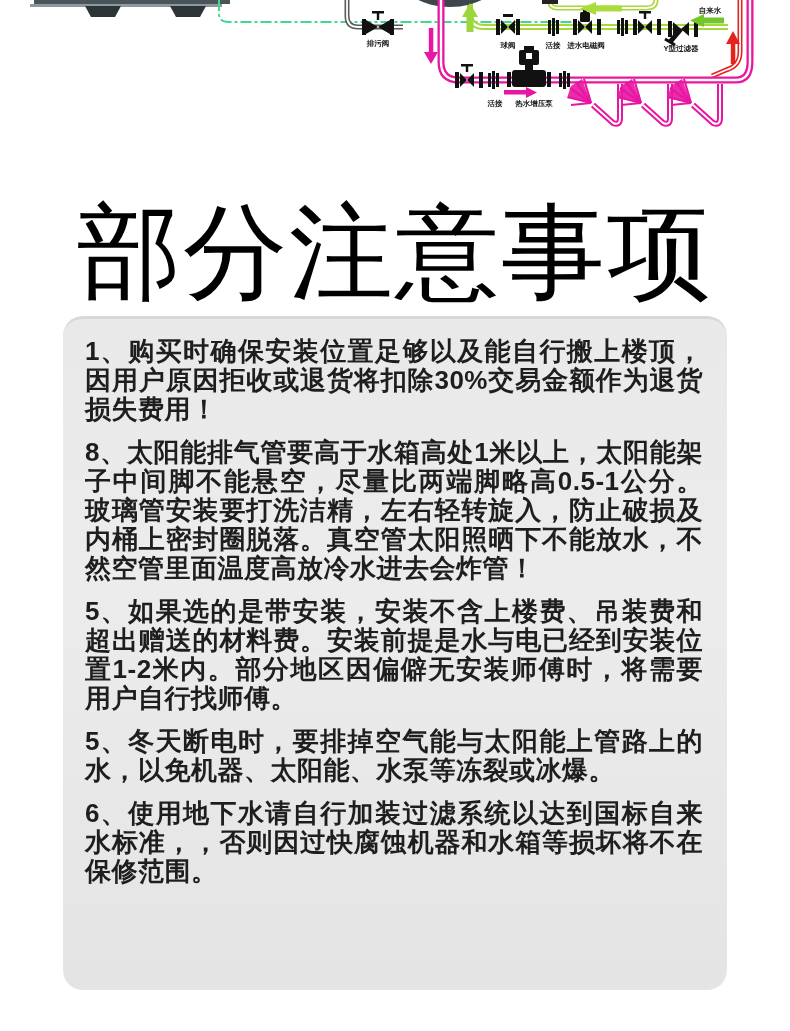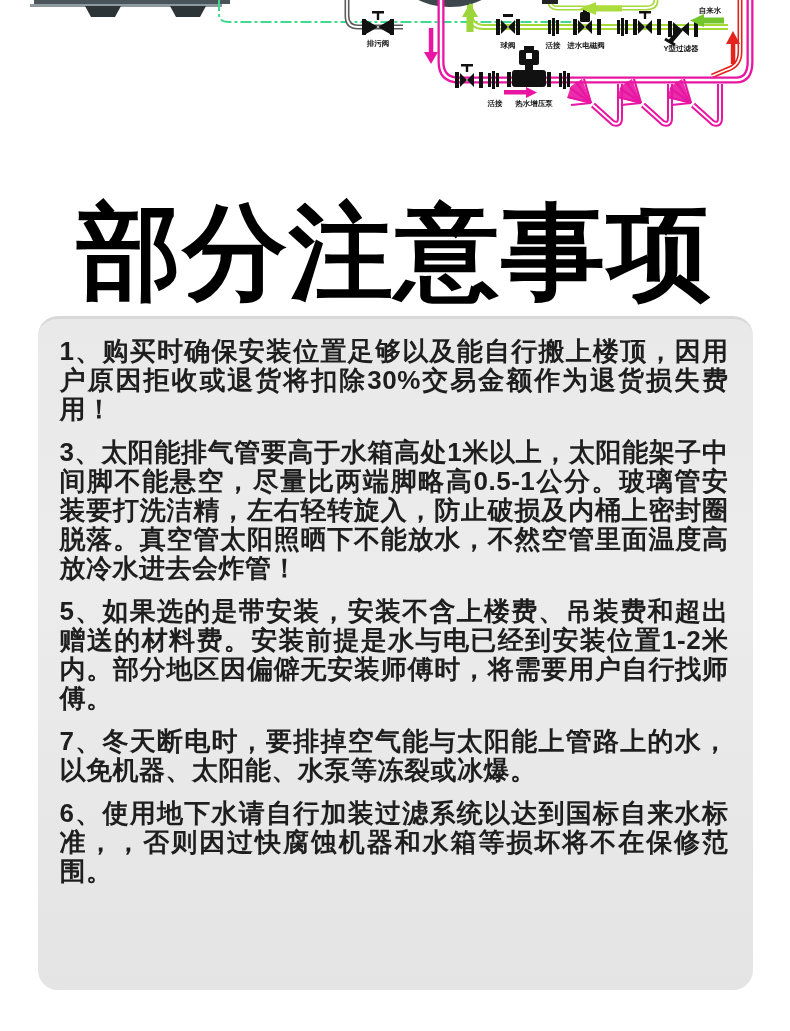--- a/index.html
+++ b/index.html
@@ -4,31 +4,31 @@
 <style>
   html,body{margin:0;padding:0;background:#ffffff;}
   body{width:790px;height:1031px;overflow:hidden;font-family:"Liberation Sans",sans-serif;}
 
   .diagram-wrap{width:790px;height:168px;position:relative;}
   .diagram-wrap svg{display:block;}
 
   .page-title{
     text-align:center;
     font-size:104px;
-    font-weight:700;
+    font-weight:400;
     line-height:1.0;
     letter-spacing:2px;
     color:#000;
     margin:32px 0 0 0;
     white-space:nowrap;
   }
 
   .notice-box{
     box-sizing:border-box;
-    width:715px;
+    width:664px;
     height:674px;
     margin:12px auto 0 auto;
     background:linear-gradient(180deg,#e9e9e9 0%,#ececec 40%,#e4e4e4 100%);
     border-top:3px solid #d8d8d8;
     border-radius:20px;
     padding:18px 24px 16px 22px;
     overflow:hidden;
   }
   .notice-box p{
     margin:0 0 14px 0;
@@ -249,17 +249,17 @@
     <text class="lbl" x="710" y="13">自来水</text>
     <text class="lbl" x="495" y="106">活接</text>
     <text class="lbl" x="534" y="106">热水增压泵</text>
   </svg>
 </div>
 
 <h1 class="page-title">部分注意事项</h1>
 
 <div class="notice-box">
   <p>1、购买时确保安装位置足够以及能自行搬上楼顶，因用户原因拒收或退货将扣除30%交易金额作为退货损失费用！</p>
-  <p>3、太阳能排气管要高于水箱高处1米以上，太阳能架子中间脚不能悬空，尽量比两端脚略高0.5-1公分。玻璃管安装要打洗洁精，左右轻转旋入，防止破损及内桶上密封圈脱落。真空管太阳照晒下不能放水，不然空管里面温度高放冷水进去会炸管！</p>
+  <p>8、太阳能排气管要高于水箱高处1米以上，太阳能架子中间脚不能悬空，尽量比两端脚略高0.5-1公分。玻璃管安装要打洗洁精，左右轻转旋入，防止破损及内桶上密封圈脱落。真空管太阳照晒下不能放水，不然空管里面温度高放冷水进去会炸管！</p>
   <p>5、如果选的是带安装，安装不含上楼费、吊装费和超出赠送的材料费。安装前提是水与电已经到安装位置1-2米内。部分地区因偏僻无安装师傅时，将需要用户自行找师傅。</p>
-  <p>7、冬天断电时，要排掉空气能与太阳能上管路上的水，以免机器、太阳能、水泵等冻裂或冰爆。</p>
+  <p>5、冬天断电时，要排掉空气能与太阳能上管路上的水，以免机器、太阳能、水泵等冻裂或冰爆。</p>
   <p>6、使用地下水请自行加装过滤系统以达到国标自来水标准，，否则因过快腐蚀机器和水箱等损坏将不在保修范围。</p>
 </div>
 
 </body></html>

